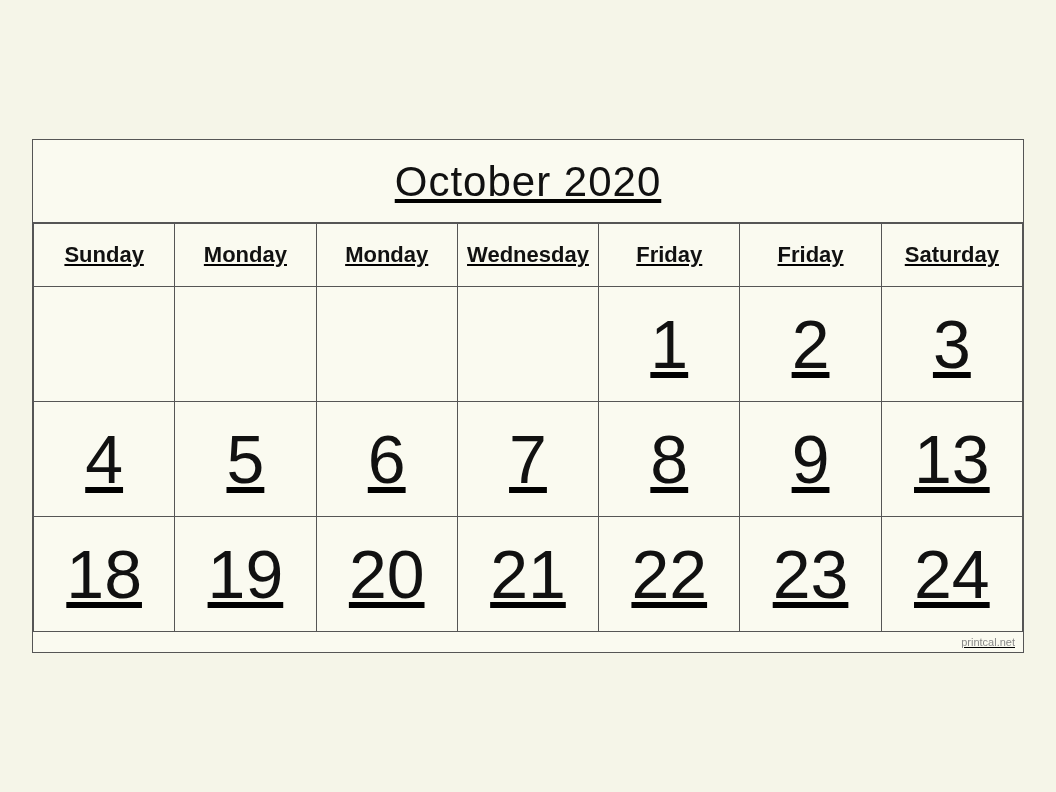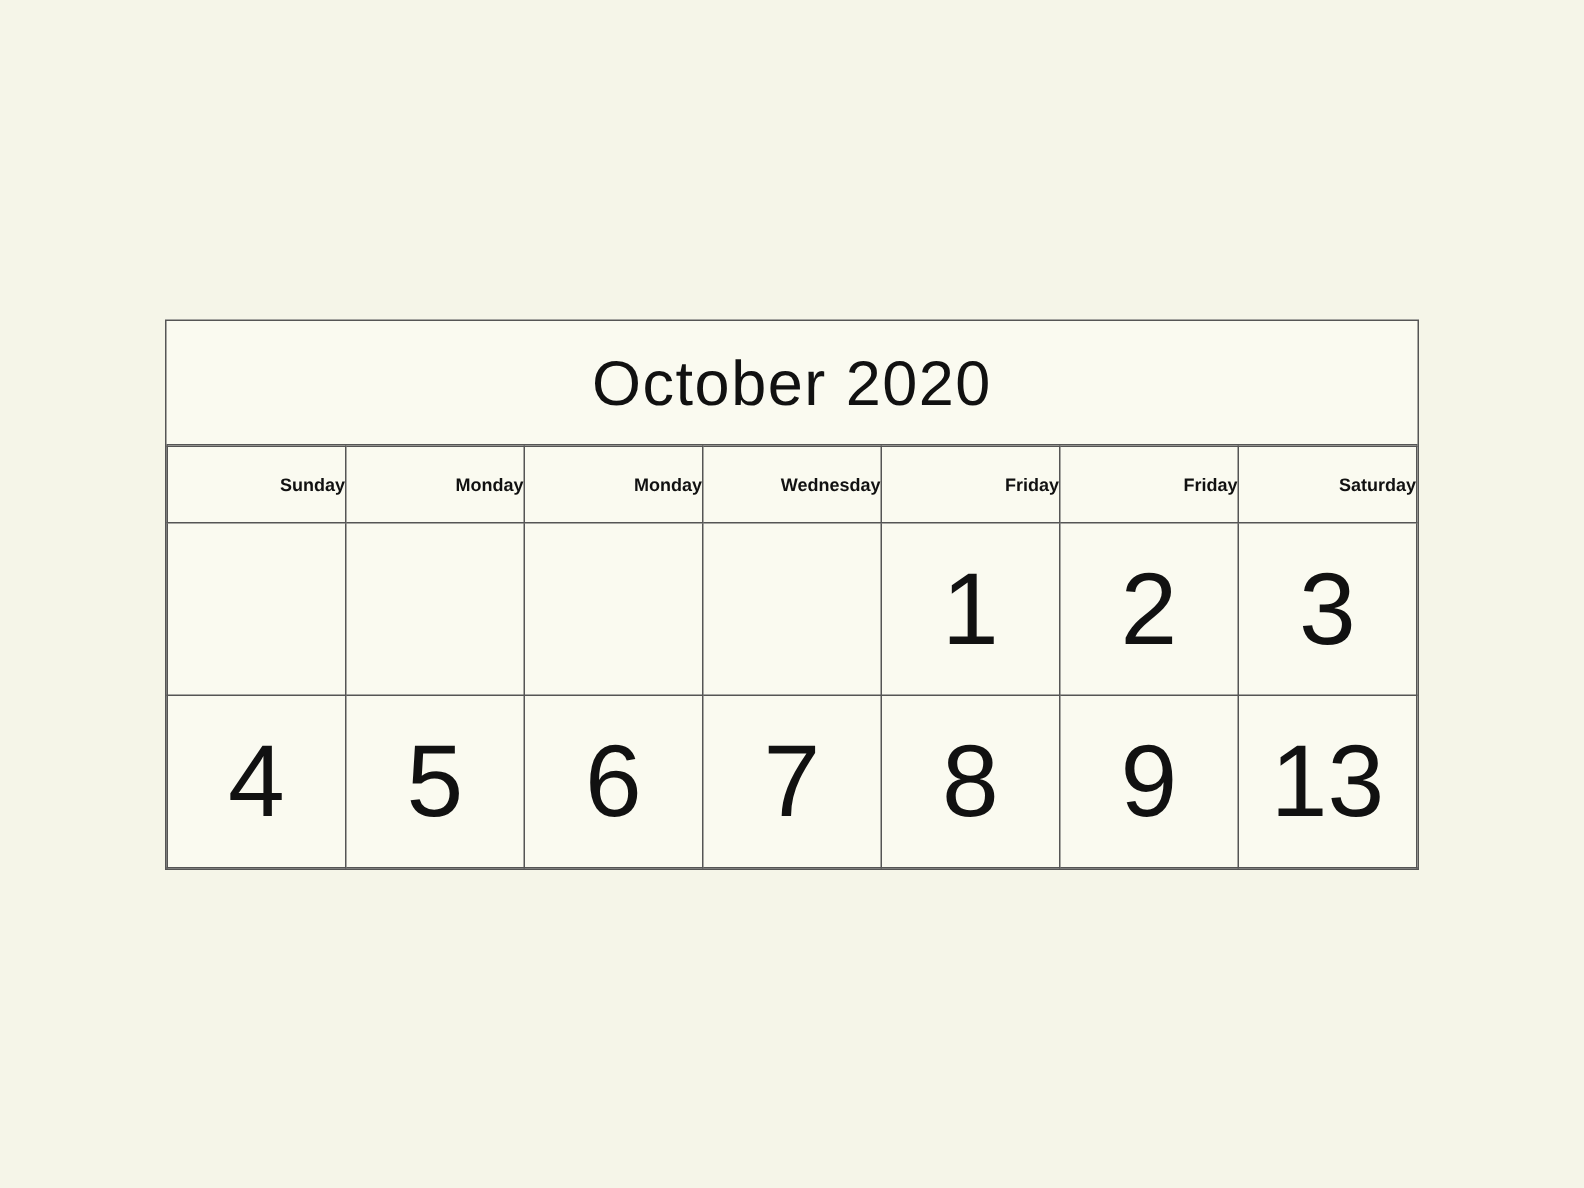--- a/index.html
+++ b/index.html
@@ -13,44 +13,45 @@
       display: flex;
       justify-content: center;
       align-items: center;
       min-height: 100vh;
       font-family: Arial, Helvetica, sans-serif;
     }
 
     .calendar-container {
       background-color: #fafaf0;
       border: 1.5px solid #555;
-      width: 836px;
+      width: 992px;
       margin: 20px auto;
+      text-decoration: underline;
     }
 
     .calendar-title {
       text-align: center;
       font-size: 42px;
       font-weight: normal;
       padding: 18px 0 16px 0;
       border-bottom: 1.5px solid #555;
       color: #111;
       letter-spacing: 1px;
     }
 
     .calendar-table {
       width: 100%;
       border-collapse: collapse;
       table-layout: fixed;
     }
 
     .calendar-table thead tr th {
       border: 1px solid #555;
-      text-align: right;
-      font-size: 12px;
+      text-align: center;
+      font-size: 22px;
       font-weight: bold;
       padding: 18px 0;
       color: #111;
       background-color: #fafaf0;
     }
 
     .calendar-table tbody tr td {
       border: 1px solid #555;
       text-align: center;
       vertical-align: middle;
@@ -103,15 +104,25 @@
         </tr>
         <tr>
           <td>4</td>
           <td>5</td>
           <td>6</td>
           <td>7</td>
           <td>8</td>
           <td>9</td>
           <td>13</td>
         </tr>
+        <tr>
+          <td>18</td>
+          <td>19</td>
+          <td>20</td>
+          <td>21</td>
+          <td>22</td>
+          <td>23</td>
+          <td>24</td>
+        </tr>
       </tbody>
   </table>
+  <div class="watermark">printcal.net</div>
 </div>
 
 </body></html>

